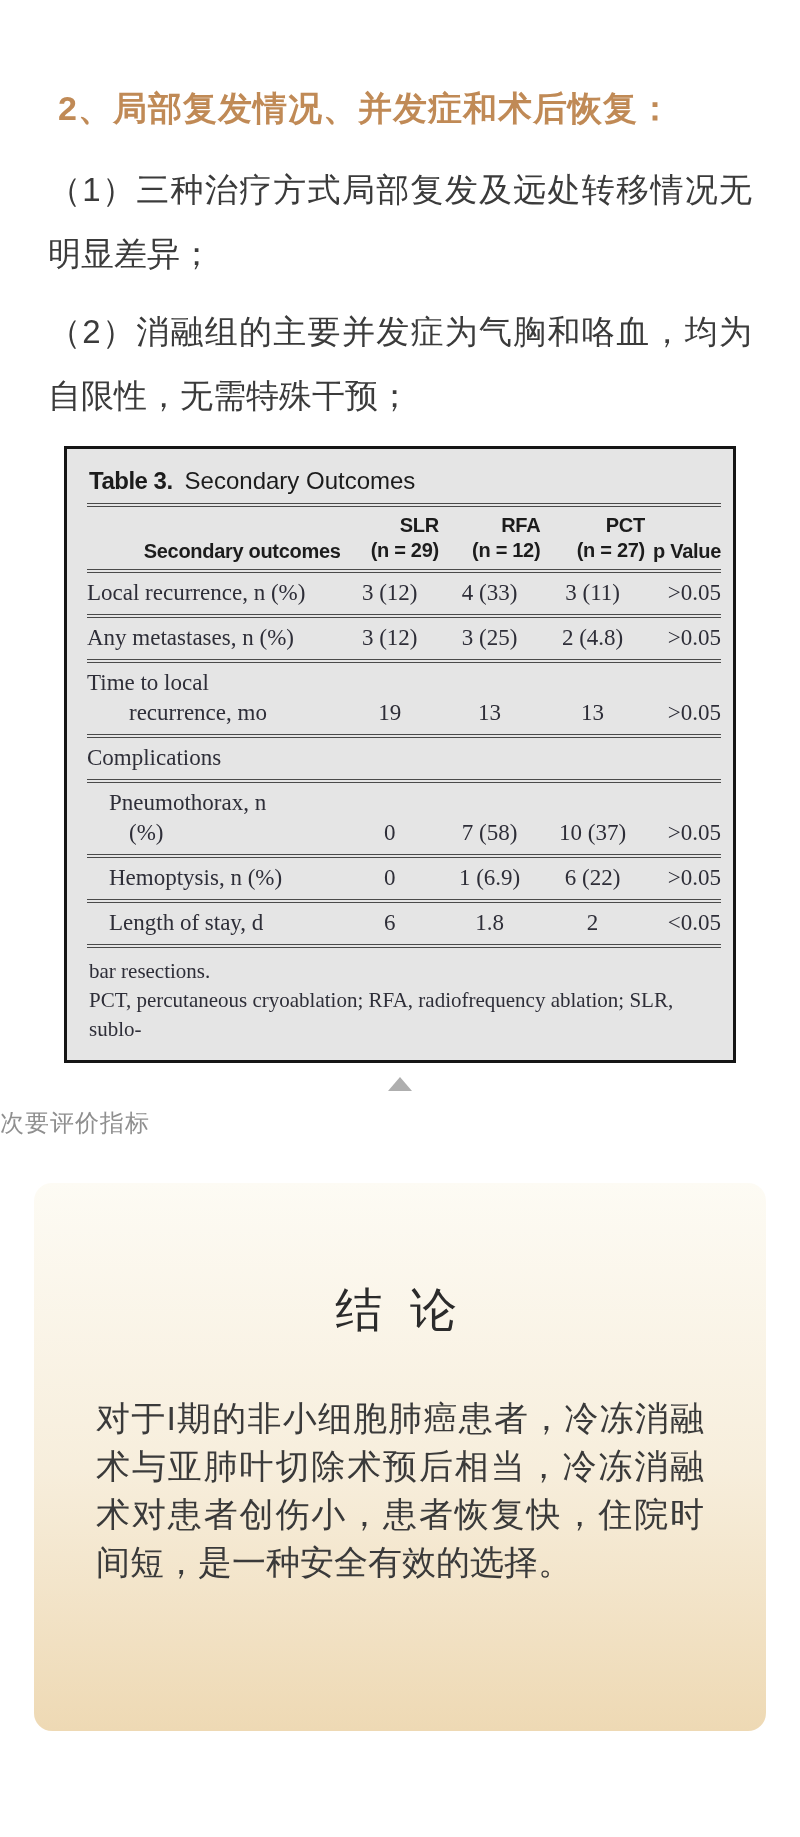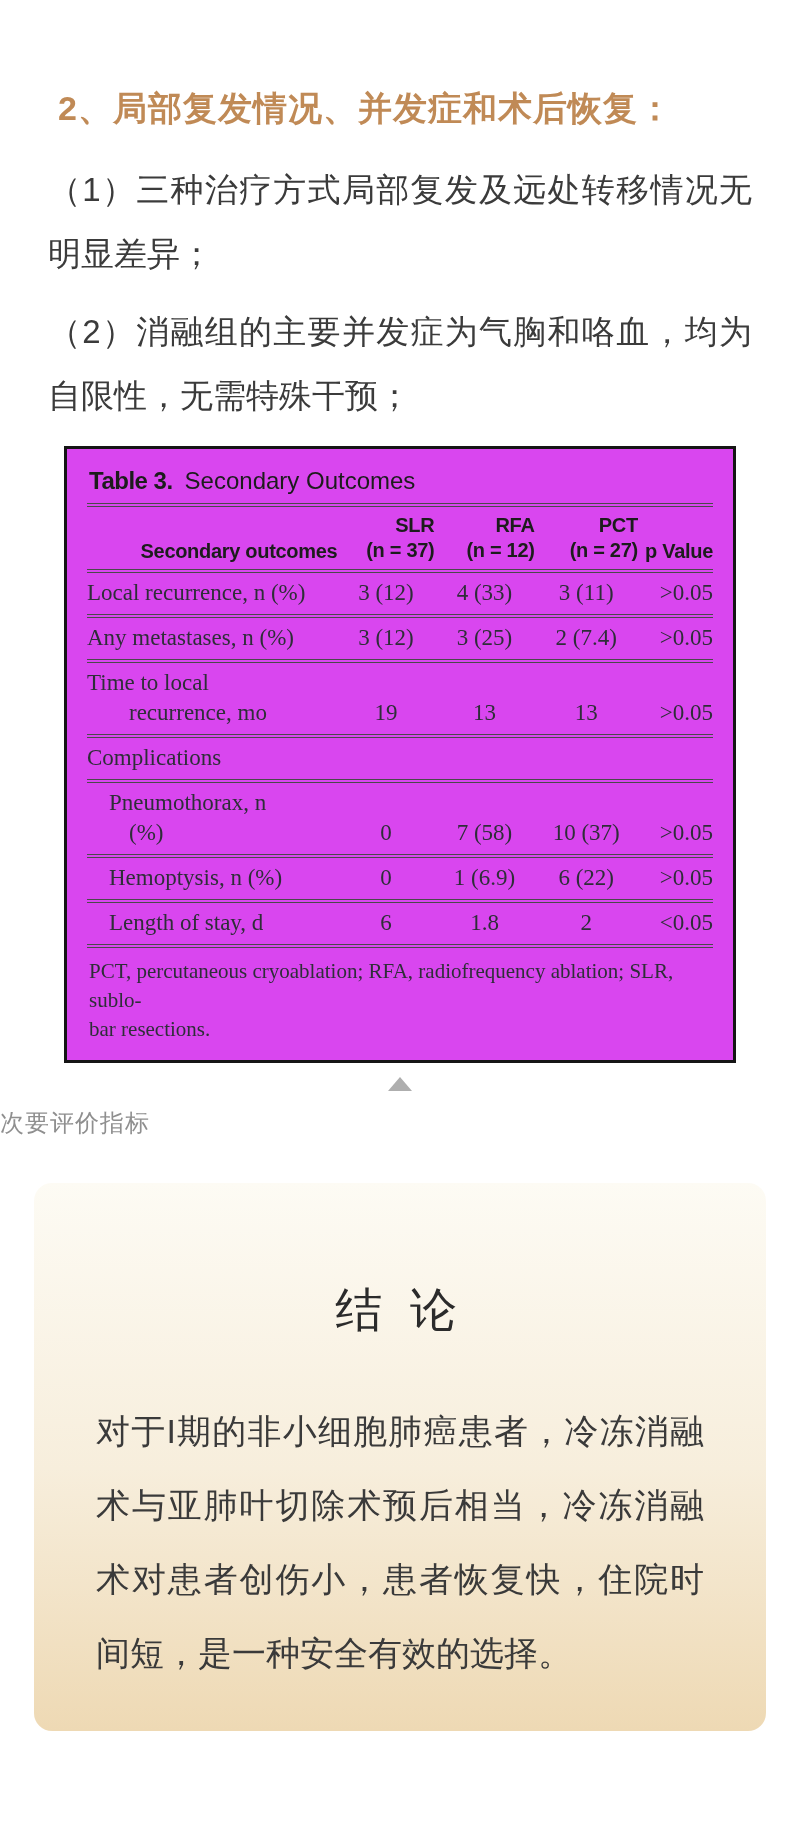--- a/index.html
+++ b/index.html
@@ -25,23 +25,23 @@
     line-height:64px;
     color:var(--body-text,#3B3B3B);
     text-align:justify;
     text-justify:inter-ideograph;
   }
   
   .table-figure{
     box-sizing:border-box;
     width:672px;
     margin:18px auto 0 auto;
-    background:#d946ef;
+    background:#e5e5e5;
     border:3px solid #151515;
-    padding:16px 20px 14px 20px;
+    padding:16px 12px 14px 20px;
   }
   .tbl-title{
     font-size:24px;color:#1c1c1c;
     padding:2px 0 8px 2px;
     border-bottom:4px double #4a4a4a;
     font-family:"Liberation Sans","DejaVu Sans",sans-serif;
   }
   .tbl-title-bold{font-weight:bold;letter-spacing:-0.5px;}
   .tbl-title-rest{margin-left:12px;}
   table.outcomes{
@@ -114,21 +114,21 @@
     margin:0 0 52px 0;
     text-align:center;
     font-family:"Liberation Serif","DejaVu Serif",serif;
     font-size:47px;font-weight:normal;
     letter-spacing:8px;
     color:#2b2b2b;
   }
   .conclusion-body{
     margin:0;
     font-size:34px;
-    line-height:74px;
+    line-height:48px;
     color:#3a3a3a;
     text-align:justify;
     text-justify:inter-ideograph;
   }
 </style>
 </head>
 <body>
 
 <div class="page">
 
@@ -151,21 +151,21 @@
           <col style="width:16%">
           <col style="width:16.5%">
           <col style="width:12%">
       </colgroup>
       <thead>
         <tr>
           <th class="h-first">Secondary outcomes</th>
 
           <th class="h-group">
               <div class="h-line">SLR</div>
-              <div class="h-line">(n = 37)</div>
+              <div class="h-line">(n = 29)</div>
             </th>
             <th class="h-group">
               <div class="h-line">RFA</div>
               <div class="h-line">(n = 12)</div>
             </th>
             <th class="h-group">
               <div class="h-line">PCT</div>
               <div class="h-line">(n = 27)</div>
             </th>
             <th class="h-p">p Value</th>
@@ -180,21 +180,21 @@
             <td class="c-val">4 (33)</td>
             <td class="c-val">3 (11)</td>
             <td class="c-p">&gt;0.05</td>
           </tr>
           <tr>
             <td class="c-label">
               <span class="lab-line ind-0">Any metastases, n (%)</span>
             </td>
             <td class="c-val">3 (12)</td>
             <td class="c-val">3 (25)</td>
-            <td class="c-val">2 (7.4)</td>
+            <td class="c-val">2 (4.8)</td>
             <td class="c-p">&gt;0.05</td>
           </tr>
           <tr>
             <td class="c-label">
               <span class="lab-line ind-0">Time to local</span>
               <span class="lab-line ind-2">recurrence, mo</span>
             </td>
             <td class="c-val">19</td>
             <td class="c-val">13</td>
             <td class="c-val">13</td>
@@ -227,22 +227,22 @@
               <span class="lab-line ind-1">Length of stay, d</span>
             </td>
             <td class="c-val">6</td>
             <td class="c-val">1.8</td>
             <td class="c-val">2</td>
             <td class="c-p">&lt;0.05</td>
           </tr>
         </tbody>
     </table>
     <div class="tbl-footnote">
+        <div>bar resections.</div>
         <div>PCT, percutaneous cryoablation; RFA, radiofrequency ablation; SLR, sublo-</div>
-        <div>bar resections.</div>
       </div>
   </figure>
 
   <div class="caption-wrap">
     <div class="triangle"></div>
     <div class="caption">次要评价指标</div>
   </div>
 
   <section class="conclusion">
     <h2 class="conclusion-title">结 论</h2>

